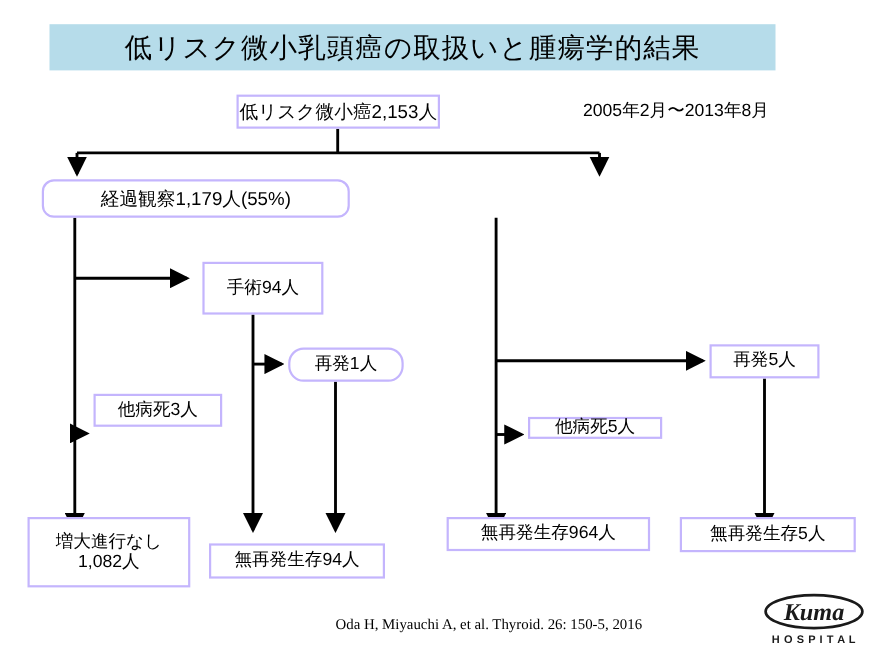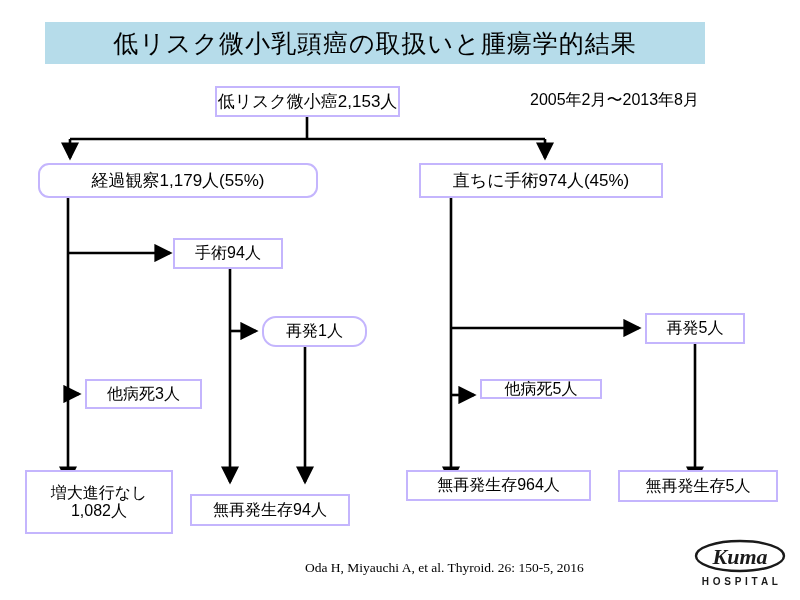--- a/index.html
+++ b/index.html
@@ -66,23 +66,23 @@
     justify-content: center;
     text-align: center;
     color: #000000;
     line-height: 1.15;
     white-space: pre-line;
     font-size: 16px;
   }
   .node.n-root     { left: 215px; top: 86px;  width: 185px; height: 31px; font-size: 17px; }
   .node.n-observe  { left: 38px;  top: 163px; width: 280px; height: 35px; font-size: 17px; border-radius: 11px; }
   .node.n-surgery  { left: 419px; top: 163px; width: 244px; height: 35px; font-size: 17px; }
-  .node.n-op94     { left: 173px; top: 238px; width: 110px; height: 31px; }
+  .node.n-op94     { left: 184px; top: 238px; width: 110px; height: 48px; }
   .node.n-rec1     { left: 262px; top: 316px; width: 105px; height: 31px; border-radius: 14px; }
-  .node.n-death3   { left: 85px;  top: 379px; width: 117px; height: 30px; }
+  .node.n-death3   { left: 85px;  top: 358px; width: 117px; height: 30px; }
   .node.n-rec5     { left: 645px; top: 313px; width: 100px; height: 31px; }
   .node.n-death5   { left: 480px; top: 379px; width: 122px; height: 20px; }
   .node.n-nogrow   { left: 25px;  top: 470px; width: 148px; height: 64px; }
   .node.n-dfs94    { left: 190px; top: 470px; width: 160px; height: 32px; margin-top: 24px; }
   .node.n-dfs964   { left: 406px; top: 470px; width: 185px; height: 31px; }
   .node.n-dfs5     { left: 618px; top: 470px; width: 160px; height: 32px; }
 
   
   .period {
     position: absolute;
@@ -148,21 +148,20 @@
       <path d="M451,198 L451,482" marker-end="url(#arrowhead)"></path>
       <path d="M451,328 L639,328" marker-end="url(#arrowhead)"></path>
       <path d="M451,395 L474,395" marker-end="url(#arrowhead)"></path>
 
       <path d="M695,344 L695,482" marker-end="url(#arrowhead)"></path>
     </g>
   </svg>
 
   <div class="node n-root">低リスク微小癌2,153人</div>
   <div class="node n-observe">経過観察1,179人(55%)</div>
-  <div class="node n-surgery">直ちに手術974人(45%)</div>
   <div class="node n-op94">手術94人</div>
   <div class="node n-rec1">再発1人</div>
   <div class="node n-death3">他病死3人</div>
   <div class="node n-rec5">再発5人</div>
   <div class="node n-death5">他病死5人</div>
   <div class="node n-nogrow">増大進行なし
 1,082人</div>
   <div class="node n-dfs94">無再発生存94人</div>
   <div class="node n-dfs964">無再発生存964人</div>
   <div class="node n-dfs5">無再発生存5人</div>

